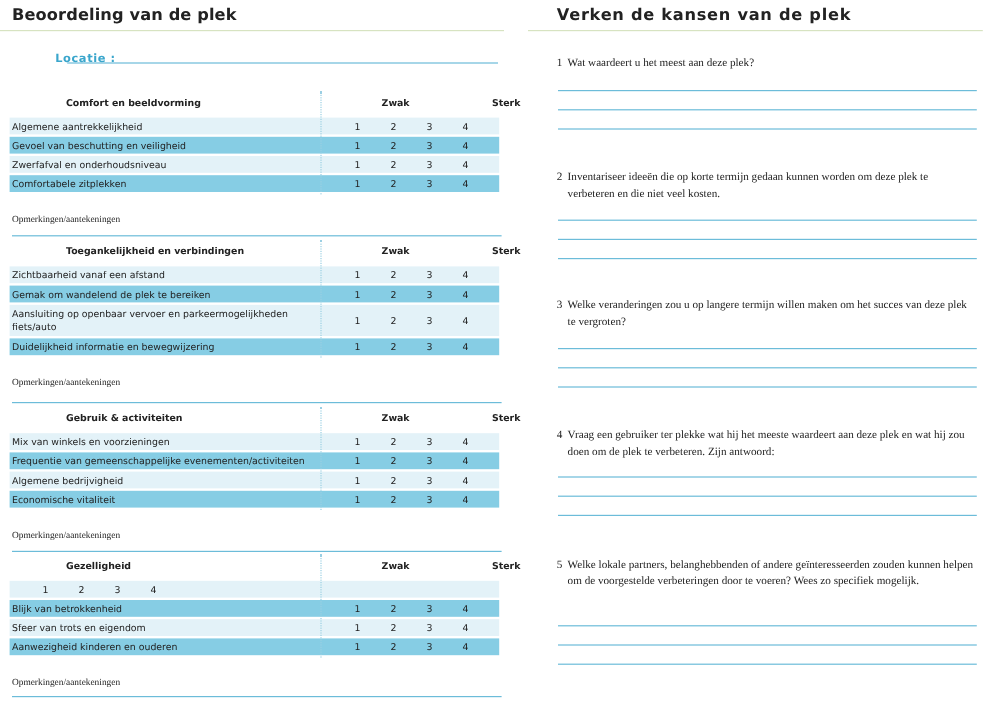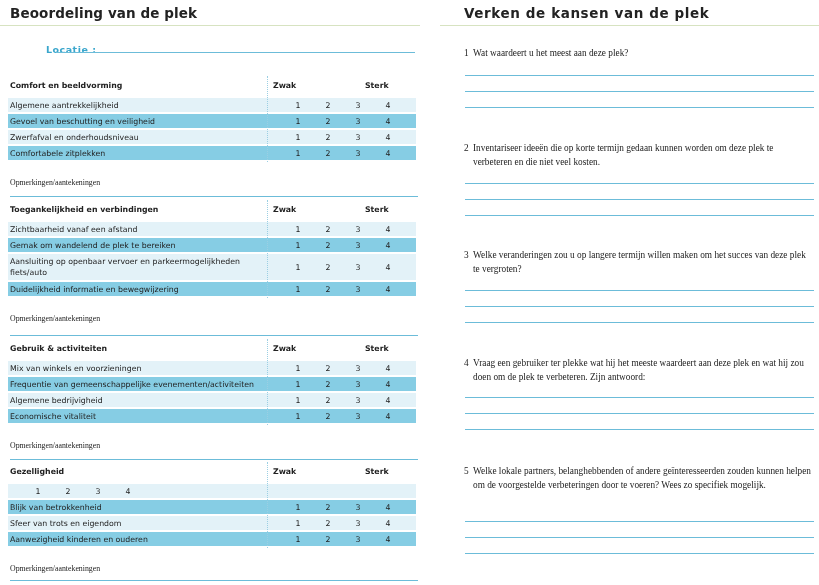--- a/index.html
+++ b/index.html
@@ -8,21 +8,21 @@
   .right { position:absolute; left:440px; top:0; width:379px; height:585px; }
   .page-title { position:absolute; top:5px; font-size:13.5px; font-weight:bold; color:#222; letter-spacing:0.1px; }
   .left .page-title { left:10px; }
   .right .page-title { left:24px; letter-spacing:0.6px; }
   .title-rule { position:absolute; top:25px; height:1px; background:#d7e3c1; }
   .left .title-rule { left:0; width:420px; }
   .right .title-rule { left:0; width:379px; }
   .locatie { position:absolute; left:10px; top:44px; font-size:9.5px; font-weight:bold; color:#3aa6cc; letter-spacing:0.5px;margin-left:36px; }
   .locatie-line { position:absolute; left:56px; top:52px; width:359px; height:1px; background:#6cbcd9; }
   .section { position:absolute; left:8px; width:408px; }
-  .sec-head { position:relative; height:22px; }
+  .sec-head { position:relative; height:22px;margin-left:45px; }
   .sec-title { position:absolute; left:2px; top:5px; font-size:7.8px; font-weight:bold; color:#222; }
   .sec-zwak { position:absolute; left:265px; top:5px; font-size:7.8px; font-weight:bold; color:#222; }
   .sec-sterk { position:absolute; left:357px; top:5px; font-size:7.8px; font-weight:bold; color:#222; }
   .dotsep { position:absolute; left:259px; top:0; width:0; border-left:1px dotted #9bcfe3; }
   .row { position:relative; width:408px; display:flex; align-items:center; margin-bottom:2px; }
   .row.light { background:#e3f2f8; }
   .row.dark { background:#86cde4; }
   .row .label { width:260px; padding-left:2px; font-size:7.8px; line-height:11px; color:#222; box-sizing:border-box; }
   .row .nums { display:flex; width:148px; }
   .row .num { width:30px; text-align:center; font-size:7.8px; color:#222; }

